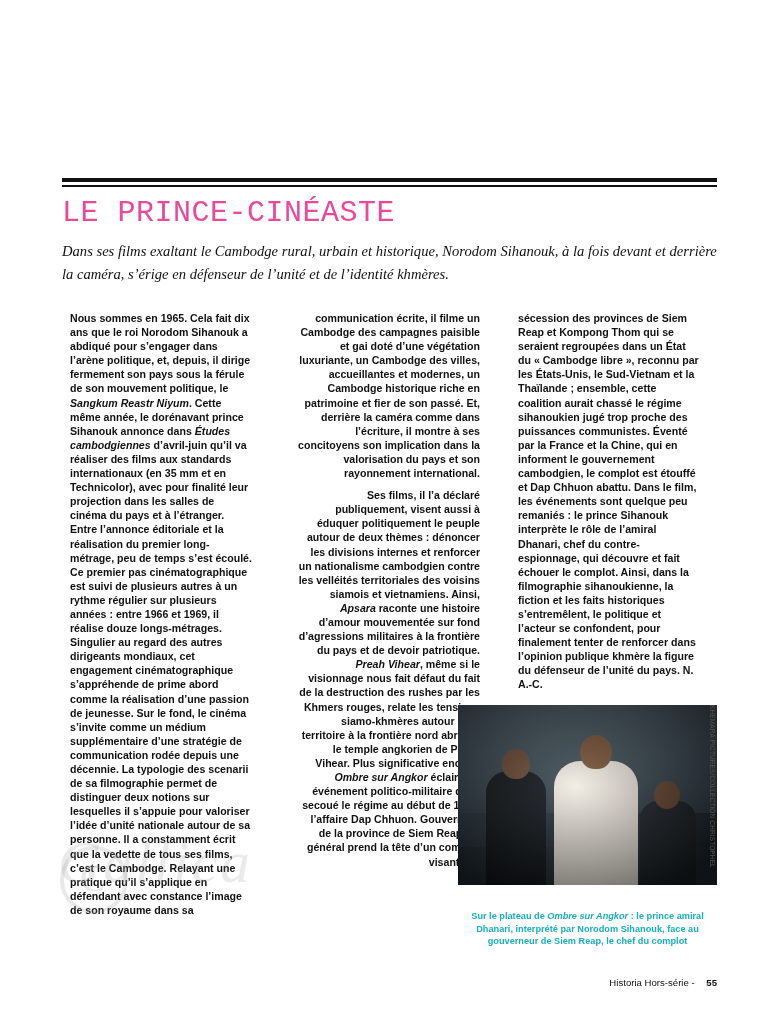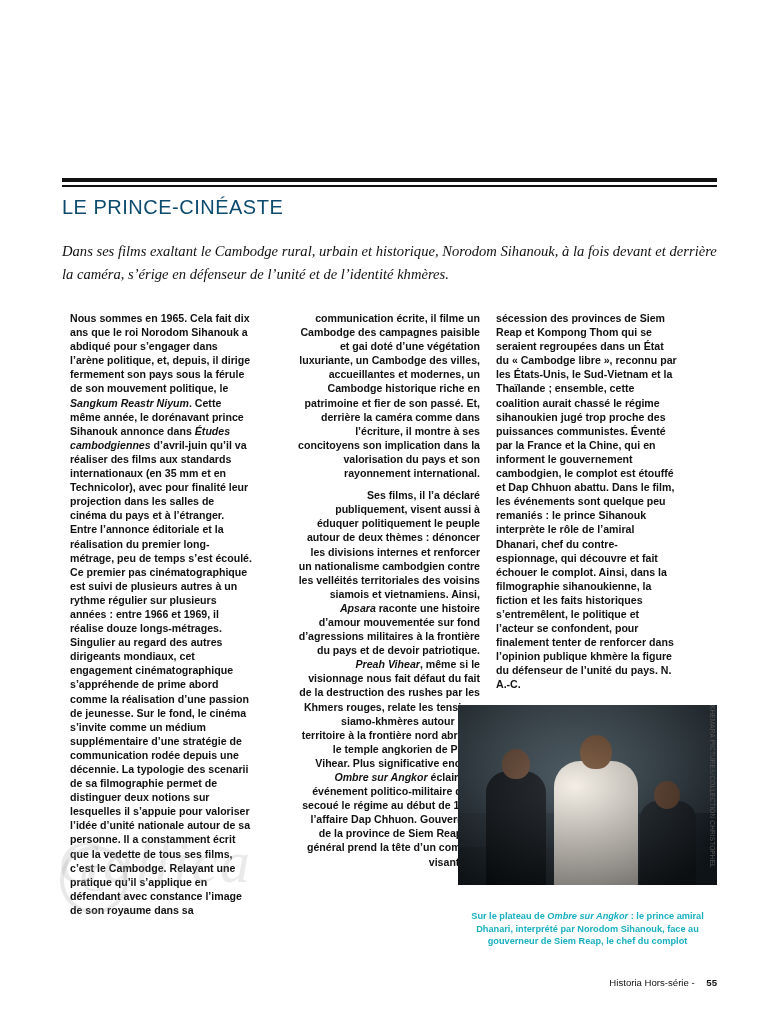--- a/index.html
+++ b/index.html
@@ -32,25 +32,25 @@
   .rule-thin {
     height: 2px;
     background: #111111;
   }
 
   
   .title {
     position: absolute;
     left: 62px;
     top: 196px;
-    font-size: 20px;
+    font-size: 30px;
     letter-spacing: 0.5px;
-    color: #0c4a6e;
+    color: #ec4899;
     font-weight: 400;
-    font-family: Liberation Sans, sans-serif;
+    font-family: Liberation Mono, monospace;
   }
 
   
   .standfirst {
     position: absolute;
     left: 62px;
     top: 240px;
     width: 660px;
     font-family: "Liberation Serif", serif;
     font-style: italic;
@@ -66,21 +66,21 @@
     width: 198px;
     font-size: 10.6px;
     line-height: 14.1px;
     font-weight: bold;
     color: #111111;
     text-align: left;
   }
   .col p { margin: 8px; }
   .col-1 { left: 62px; }
   .col-2 { left: 290px; text-align: right; }
-  .col-3 { left: 488px; }
+  .col-3 { left: 510px; }
 
   .col-3-short { width: 198px; }
 
   i, em { font-style: italic; }
 
   
   .photo {
     position: absolute;
     left: 458px;
     top: 705px;

